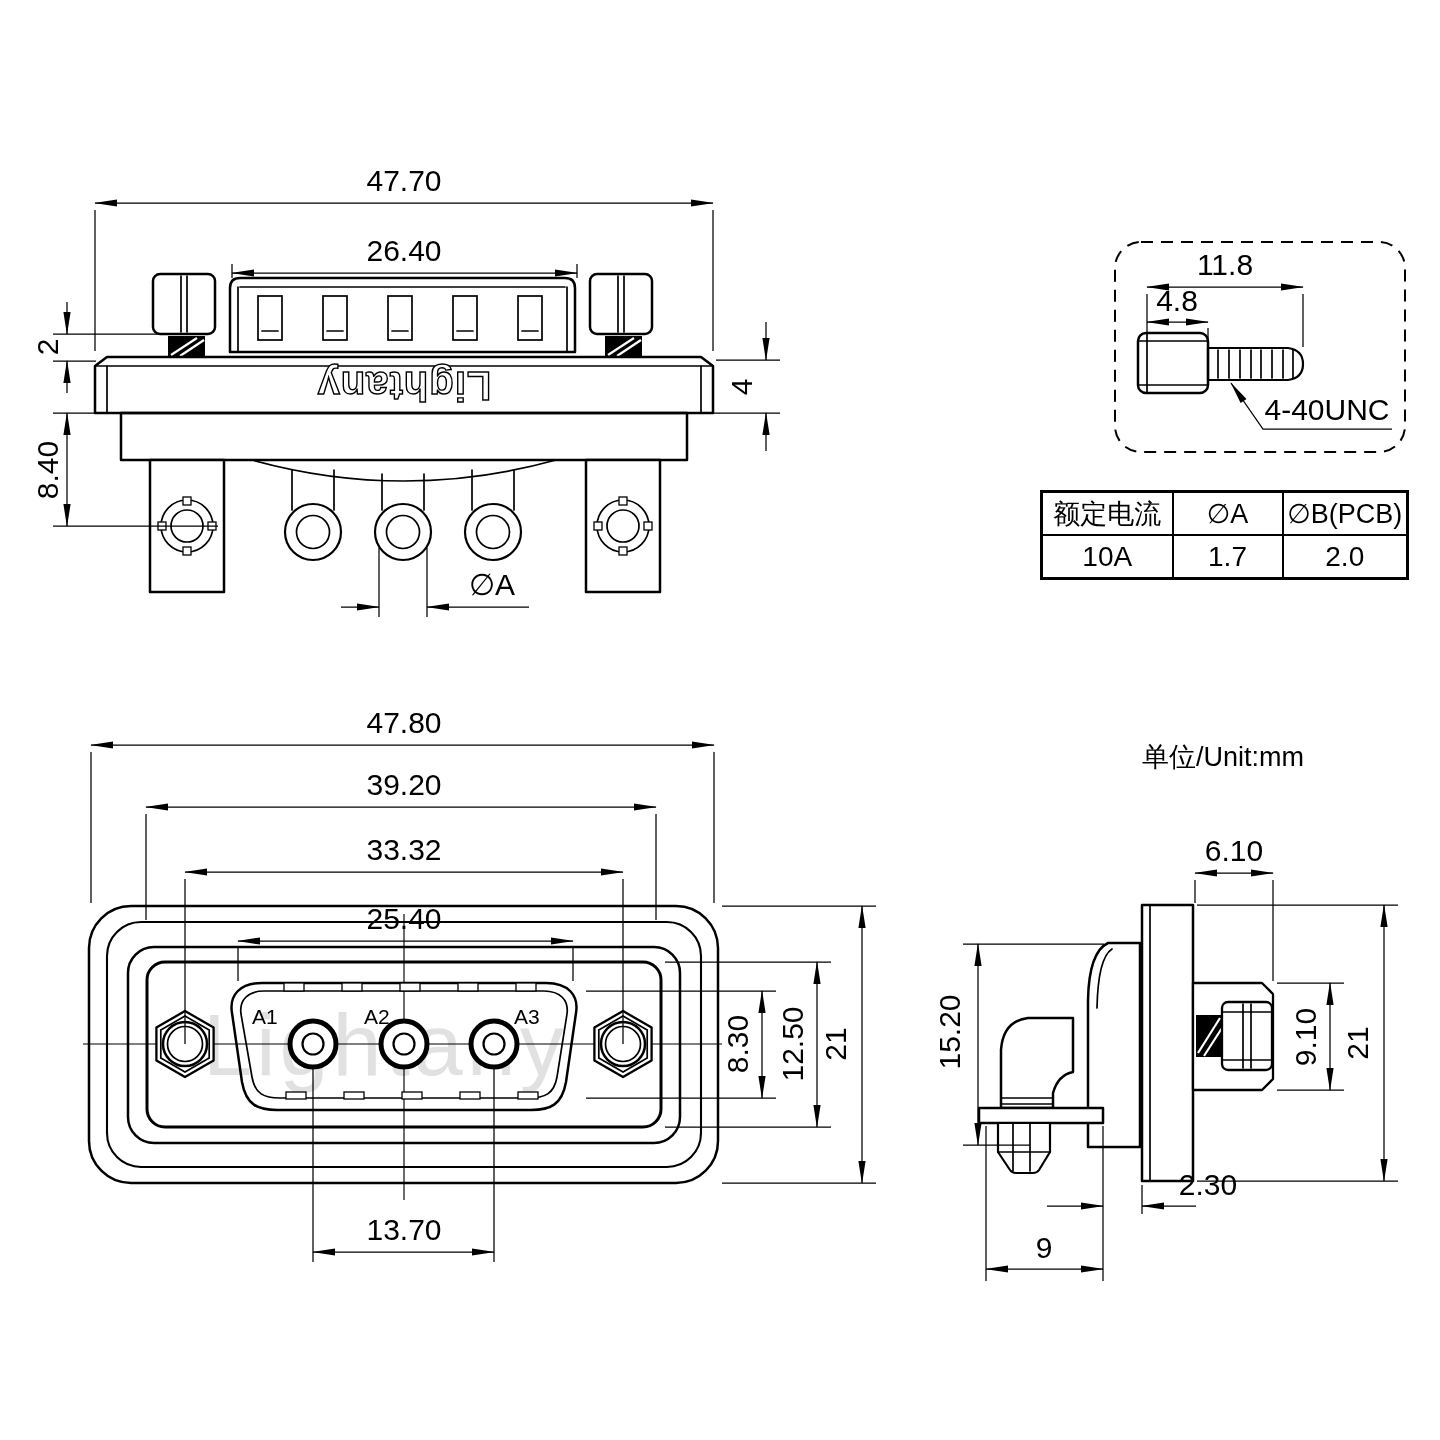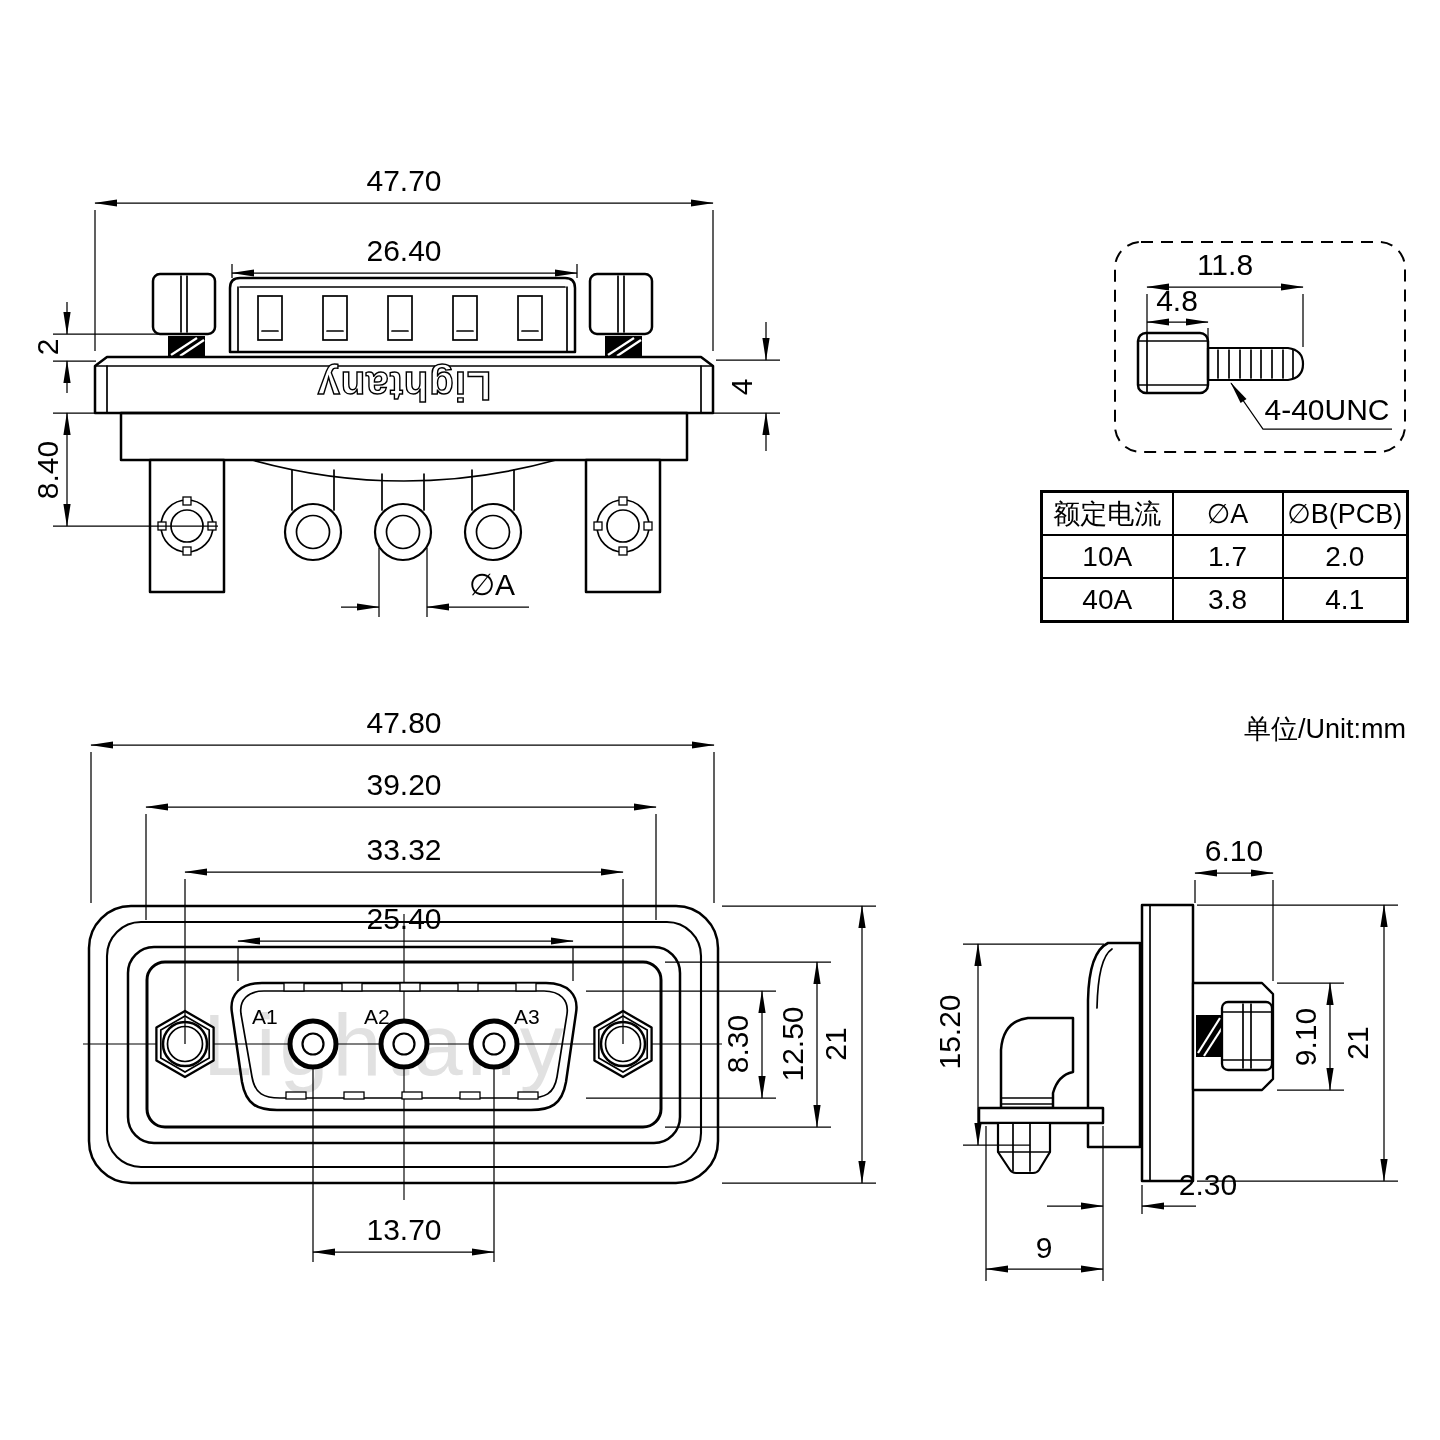--- a/index.html
+++ b/index.html
@@ -18,21 +18,21 @@
   text.ptxt  { font-family:"Liberation Sans",sans-serif; font-size:21px; fill:#000; }
   text.logo  { font-family:"Liberation Sans",sans-serif; font-size:40px; font-weight:bold;
                fill:#fff; stroke:#000; stroke-width:1.4; letter-spacing:1px; }
   text.wm    { font-family:"Liberation Sans",sans-serif; font-size:88px; fill:#e1e1e1; letter-spacing:4px; }
   
   #spec-table { position:absolute; left:1040px; top:490px; border-collapse:collapse;
                 border:3px solid #000; table-layout:fixed; width:366px; }
   #spec-table td { border:2.5px solid #000; height:41px; text-align:center; vertical-align:middle;
                    font-size:28px; color:#000000; padding:0; }
   #spec-table tr.hdr td { font-size:27px; }
-  #unit-note { position:absolute; left:1040px; top:711px; width:366px; text-align:right;
+  #unit-note { position:absolute; left:1040px; top:739px; width:366px; text-align:center;
                font-size:27px; color:#000; }
 </style>
 </head>
 <body>
 
 <div id="canvas">
 
 <svg width="1440" height="1440" viewBox="0 0 1440 1440">
   <defs>
     <marker id="arr" viewBox="0 0 24 10" refX="23" refY="5" markerWidth="24" markerHeight="10" orient="auto-start-reverse" markerUnits="userSpaceOnUse">
@@ -412,22 +412,17 @@
         <tr class="hdr">
     <td>额定电流</td>
     <td>∅A</td>
     <td>∅B(PCB)</td>
   </tr>
   <tr>
     <td>10A</td>
     <td>1.7</td>
     <td>2.0</td>
   </tr>
-  <tr>
-    <td>40A</td>
-    <td>3.8</td>
-    <td>4.1</td>
-  </tr>
 </tbody>
     </table>
 <div id="unit-note">单位/Unit:mm</div>
 
 </div>
 
 </body></html>

